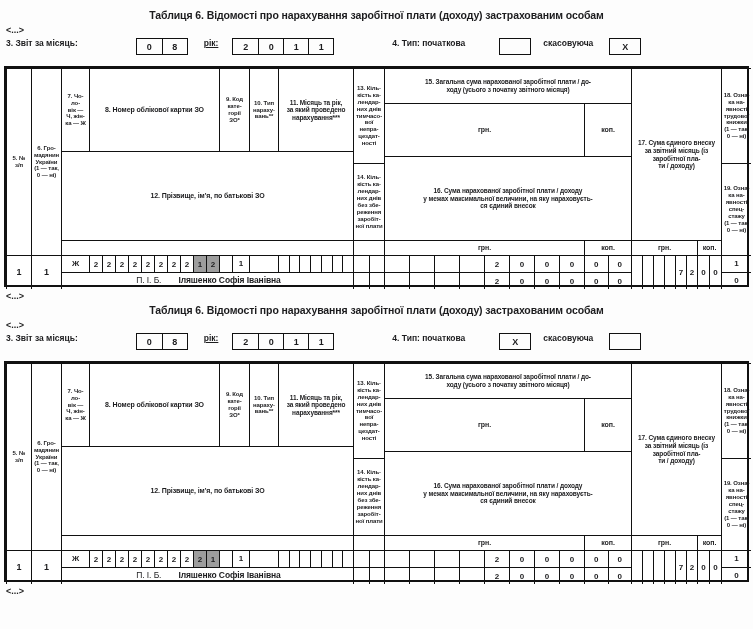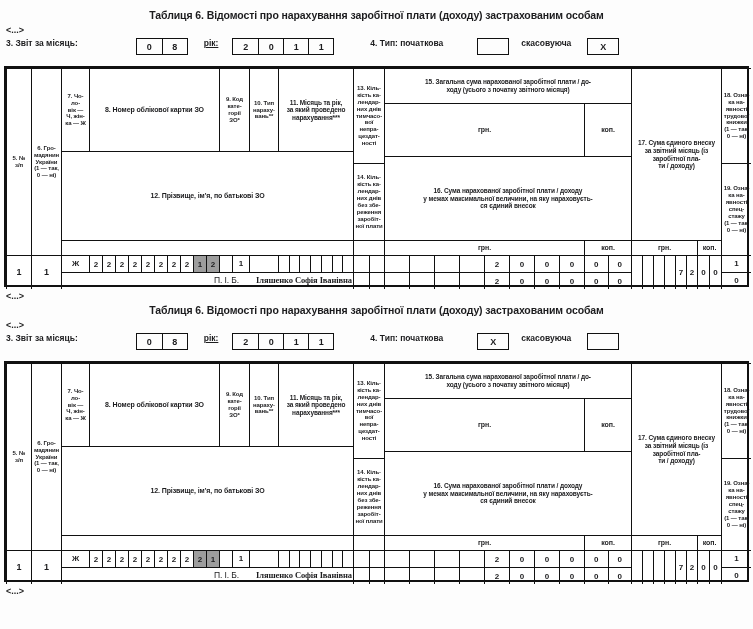--- a/index.html
+++ b/index.html
@@ -12,24 +12,24 @@
   .mcells .cell { width:25px; border-left:1px solid #111; display:flex; align-items:center; justify-content:center; font-size:9px; font-weight:bold; }
   .mcells .cell:first-child { border-left:none; }
   .chk { width:32px; height:17px; border:1px solid #111; display:flex; align-items:center; justify-content:center; font-size:9px; font-weight:bold; }
   .formtable { position:relative; width:745px; height:221px; border:2px solid #111; background:#fff; margin-bottom:2px; }
   .bx { position:absolute; border-top:1px solid #111; border-left:1px solid #111; display:flex; align-items:center; justify-content:center; text-align:center; font-weight:bold; font-size:6px; line-height:1.16; white-space:pre-line; letter-spacing:-0.1px; padding:1px; overflow:hidden; }
   .cells { position:absolute; border-top:1px solid #111; border-left:1px solid #111; display:flex; }
   .cells .cell { flex:1; border-left:1px solid #111; display:flex; align-items:center; justify-content:center; font-weight:bold; font-size:8px; }
   .cells .cell:first-child { border-left:none; }
   .cell.hl { background:#9d9d9d; }
   .f7 { font-size:7px; } .f65 { font-size:6.5px; } .f8 { font-size:8px; } .f9 { font-size:9px; }
-  .pib { justify-content:flex-end; text-align:left; padding-left:3px; white-space:nowrap; font-size:8.5px; font-weight:normal; }
-  .pib b { margin-left:17px; font-weight:bold;font-family:Liberation Serif, serif; }
+  .pib { justify-content:center; text-align:left; padding-left:3px; white-space:nowrap; font-size:8.5px; font-weight:normal; }
+  .pib b { margin-left:17px; font-weight:bold; }
   .lbl-gap1{margin-left:58px;} .lbl-gap2{margin-left:16px;text-decoration:underline;} .lbl-gap3{margin-left:14px;}
-  .lbl-gap4{margin-left:36px;} .lbl-gap5{margin-left:34px;} .lbl-gap6{margin-left:12px;} .lbl-gap7{margin-left:16px;}
+  .lbl-gap4{margin-left:58px;} .lbl-gap5{margin-left:34px;} .lbl-gap6{margin-left:12px;} .lbl-gap7{margin-left:16px;}
 </style>
 </head>
 <body>
 
 <div>
   <div class="ttl">Таблиця 6. Відомості про нарахування заробітної плати (доходу) застрахованим особам</div>
   <div class="ell">&lt;...&gt;</div>
   <div class="mrow">
     <span>3. Звіт за місяць:</span>
     <div class="mcells lbl-gap1">

